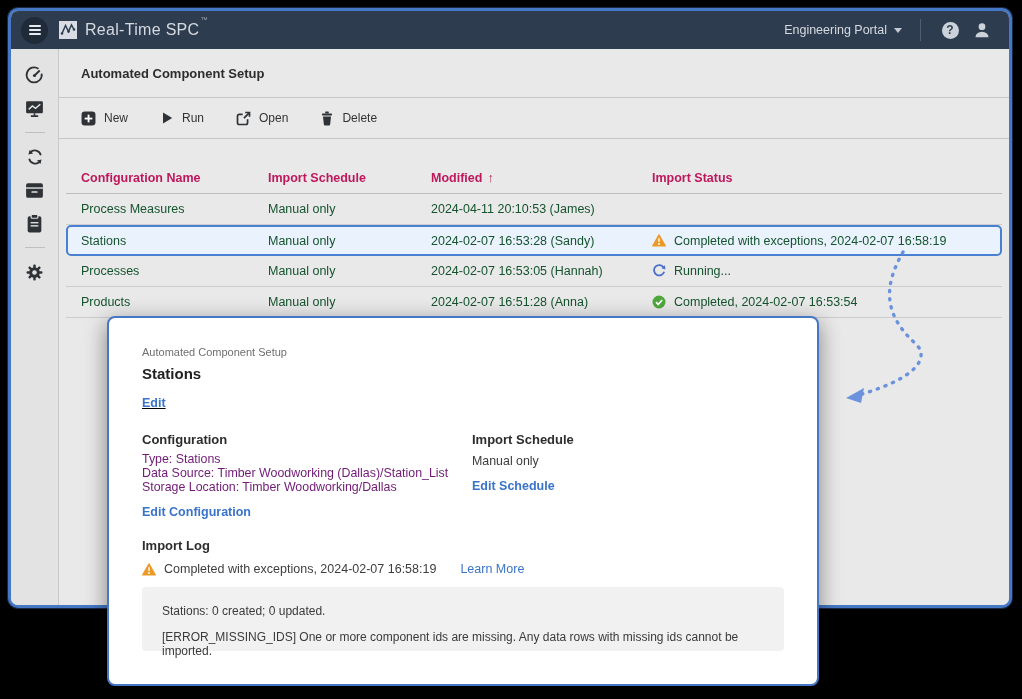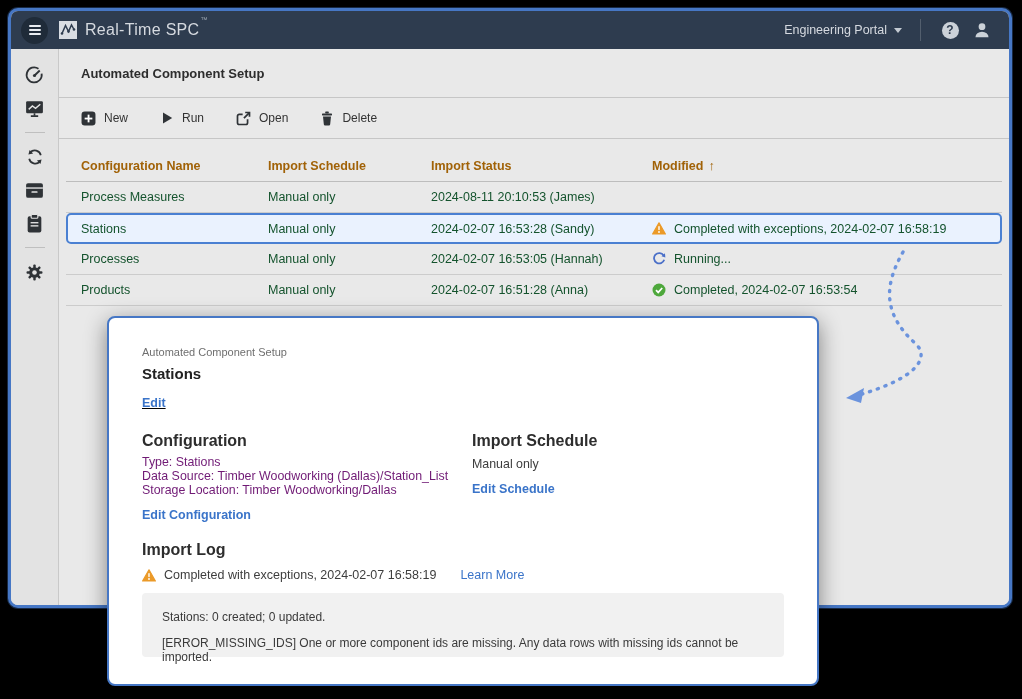--- a/index.html
+++ b/index.html
@@ -57,21 +57,21 @@
     padding:0 22px;gap:32px;
   }
   .tb-btn{display:flex;align-items:center;gap:8px;font-size:12px;color:#333;cursor:pointer;}
   
   .table{padding:0 7px;}
   .thead,.trow{
     display:grid;grid-template-columns:187px 163px 221px 1fr;
     align-items:center;padding:0 15px;
   }
   .thead{
-    margin-top:12px;height:30px;font-size:12.5px;font-weight:bold;color:#a16207;
+    margin-top:24px;height:30px;font-size:12.5px;font-weight:bold;color:#be185d;
     border-bottom:1px solid #bdbdbd;
   }
   .thead .hcell{cursor:pointer;display:flex;align-items:center;gap:5px;}
   .trow{height:30px;font-size:12.5px;color:#14532d;border-bottom:1px solid #cccccc;cursor:pointer;}
   .trow.selected{
     background:#eaf2fe;border:2px solid #4a80d2;border-radius:5px;
     height:31px;box-sizing:border-box;padding:0 13px;
   }
   .cell{overflow:hidden;white-space:nowrap;text-overflow:ellipsis;}
   .status-cell{display:flex;align-items:center;gap:8px;}
@@ -81,21 +81,21 @@
     background:#fff;border:2px solid #4677c5;border-radius:8px;
     box-shadow:0 6px 22px rgba(0,0,0,.45);
     padding:28px 33px 0 33px;z-index:5;
   }
   .pp-breadcrumb{font-size:11px;color:#6f6f6f;}
   .pp-title{font-size:15px;font-weight:bold;color:#222;margin-top:7px;}
   .pp-link{font-size:12.5px;color:#3a74c9;cursor:pointer;font-weight:bold;}
   .pp-edit{margin-top:11px;text-decoration:underline;}
   .pp-cols{display:flex;margin-top:21px;}
   .pp-col-left{width:330px;flex:0 0 330px;}
-  .pp-h{font-size:16px;font-weight:bold;color:#2d2d2d;}
+  .pp-h{font-size:13px;font-weight:bold;color:#2d2d2d;}
   .pp-lines{margin-top:6px;font-size:12.4px;line-height:13.8px;color:#701a75;}
   .pp-link-row{margin-top:8px;}
   .pp-sched-val{margin-top:7px;font-size:12.4px;color:#3d3d3d;}
   .pp-log-h{margin-top:18px;}
   .pp-log-status{margin-top:9px;display:flex;align-items:center;gap:8px;font-size:12.5px;color:#3d3d3d;}
   .pp-learnmore{margin-left:16px;font-weight:normal;}
   .log-box{
     margin-top:11px;height:64px;background:#f1f1f1;border-radius:4px;
     padding:17px 20px;box-sizing:border-box;font-size:12px;color:#3a3a3a;
   }
@@ -236,32 +236,32 @@
 
       <div class="table">
         <div class="thead">
           <div class="hcell">
               <span>Configuration Name</span>
             </div>
           <div class="hcell">
               <span>Import Schedule</span>
             </div>
           <div class="hcell">
-              <span>Import Status</span>
-            </div>
-          <div class="hcell">
               <span>Modified</span>
               <span>↑</span>
             </div>
+          <div class="hcell">
+              <span>Import Status</span>
+            </div>
         </div>
 
         <div class="trow">
           <div class="cell">Process Measures</div>
           <div class="cell">Manual only</div>
-          <div class="cell">2024-08-11 20:10:53 (James)</div>
+          <div class="cell">2024-04-11 20:10:53 (James)</div>
         </div>
 
         <div class="trow selected">
           <div class="cell">Stations</div>
           <div class="cell">Manual only</div>
           <div class="cell">2024-02-07 16:53:28 (Sandy)</div>
           <div class="cell status-cell">
             <svg width="14" height="13" viewBox="0 0 14 13">
               <path d="M7 0.8 L13.4 12 H0.6 Z" fill="#eb9a28" stroke="#eb9a28" stroke-width="1.2" stroke-linejoin="round"></path>
               <rect x="6.3" y="4" width="1.4" height="4.2" rx="0.7" fill="#fff"></rect>

